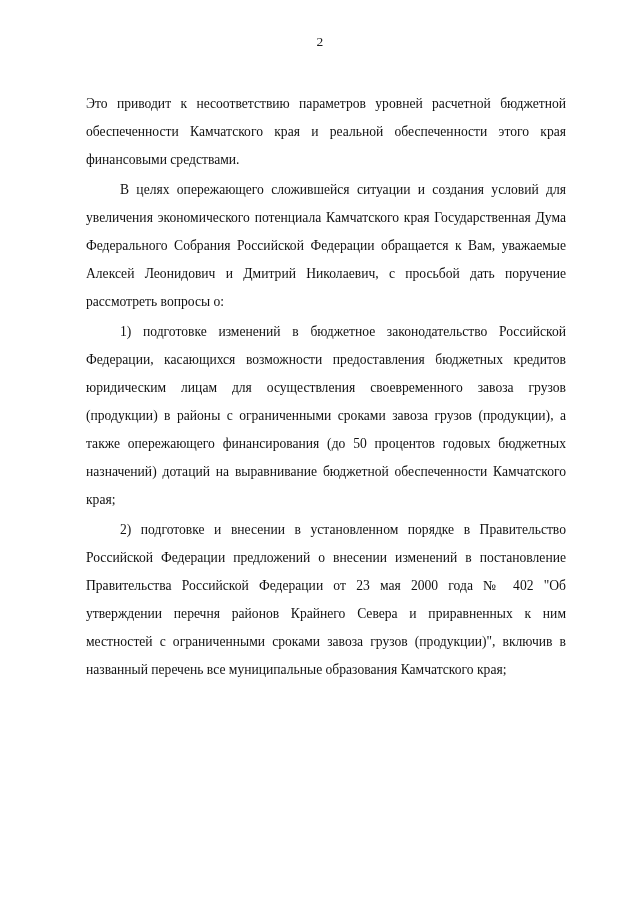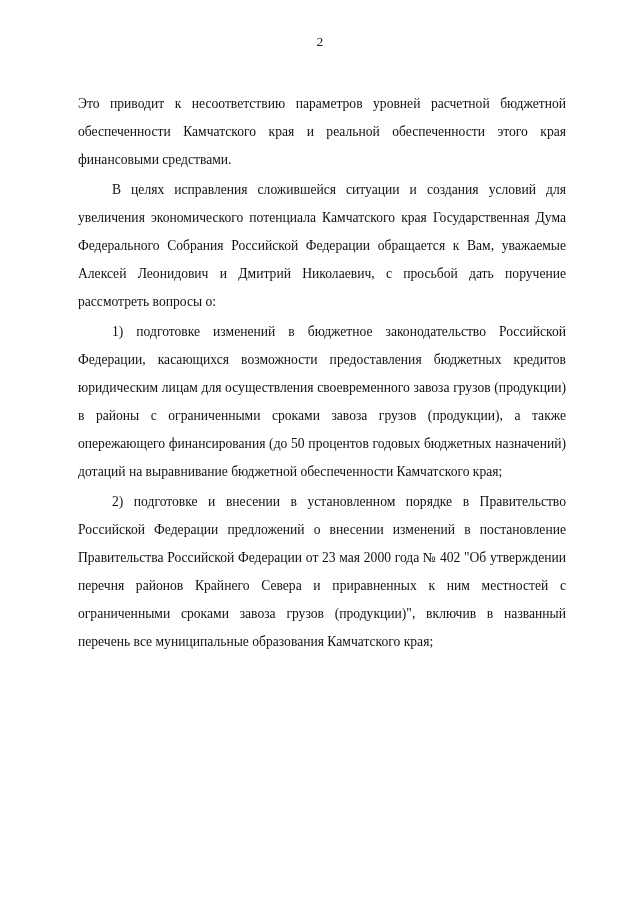--- a/index.html
+++ b/index.html
@@ -31,21 +31,21 @@
   }
   .body-text {
     font-size: 13.6px;
     line-height: 2.06;
     text-align: justify;
     color: #101010;
     -webkit-hyphens: none;
     hyphens: none;
   }
   .para {
-    margin: 0 0 2px 4px;
+    margin: 0 0 2px 12px;
     text-align: justify;
     text-justify: inter-word;
     white-space: pre-wrap;
   }
   .para.indent {
     text-indent: 34px;
   }
   .para.last-line-left {
     text-align-last: left;
   }
@@ -54,20 +54,20 @@
 <body>
 
 <div class="page">
 
   <div class="page-number">2</div>
 
   <div class="body-text">
 
     <p class="para last-line-left">Это приводит к несоответствию параметров уровней расчетной бюджетной обеспеченности Камчатского края и реальной обеспеченности этого края финансовыми средствами.</p>
 
-    <p class="para indent last-line-left">В целях исправления сложившейся ситуации и создания условий для увеличения экономического потенциала Камчатского края Государственная Дума Федерального Собрания Российской Федерации обращается к Вам, уважаемые Алексей Леонидович и Дмитрий Николаевич, с просьбой дать поручение рассмотреть вопросы о:</p>
+    <p class="para indent last-line-left">В целях опережающего сложившейся ситуации и создания условий для увеличения экономического потенциала Камчатского края Государственная Дума Федерального Собрания Российской Федерации обращается к Вам, уважаемые Алексей Леонидович и Дмитрий Николаевич, с просьбой дать поручение рассмотреть вопросы о:</p>
 
     <p class="para indent last-line-left">1) подготовке изменений в бюджетное законодательство Российской Федерации, касающихся возможности предоставления бюджетных кредитов юридическим лицам для осуществления своевременного завоза грузов (продукции) в районы с ограниченными сроками завоза грузов (продукции), а также опережающего финансирования (до 50 процентов годовых бюджетных назначений) дотаций на выравнивание бюджетной обеспеченности Камчатского края;</p>
 
     <p class="para indent last-line-left">2) подготовке и внесении в установленном порядке в Правительство Российской Федерации предложений о внесении изменений в постановление Правительства Российской Федерации от 23 мая 2000 года № 402 "Об утверждении перечня районов Крайнего Севера и приравненных к ним местностей с ограниченными сроками завоза грузов (продукции)", включив в названный перечень все муниципальные образования Камчатского края;</p>
 
   </div>
 </div>
 
 </body></html>

